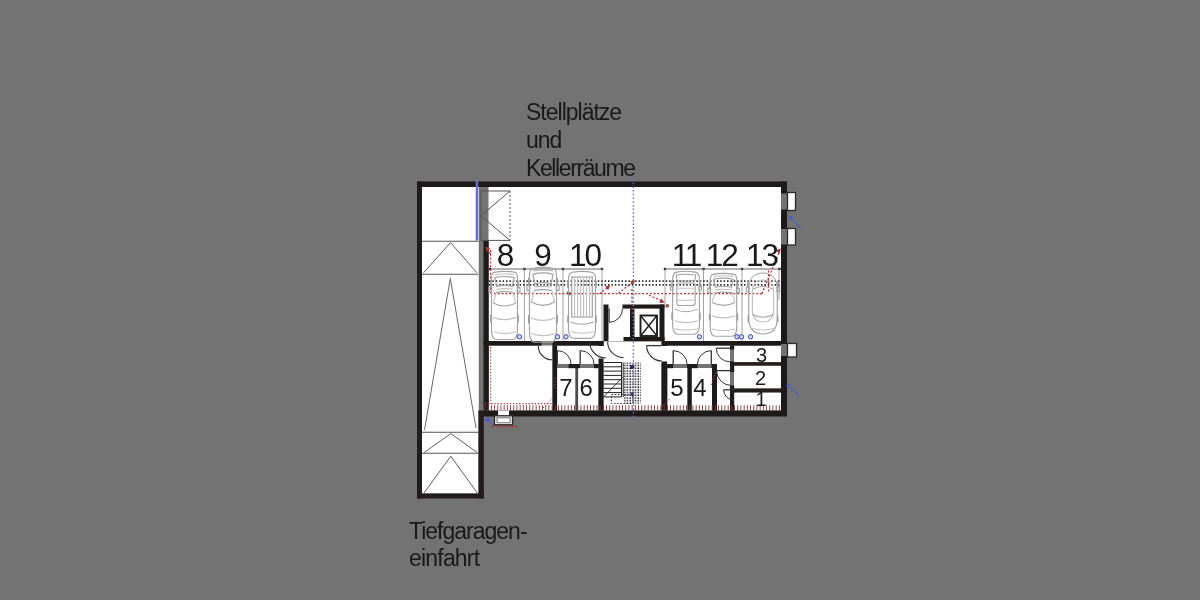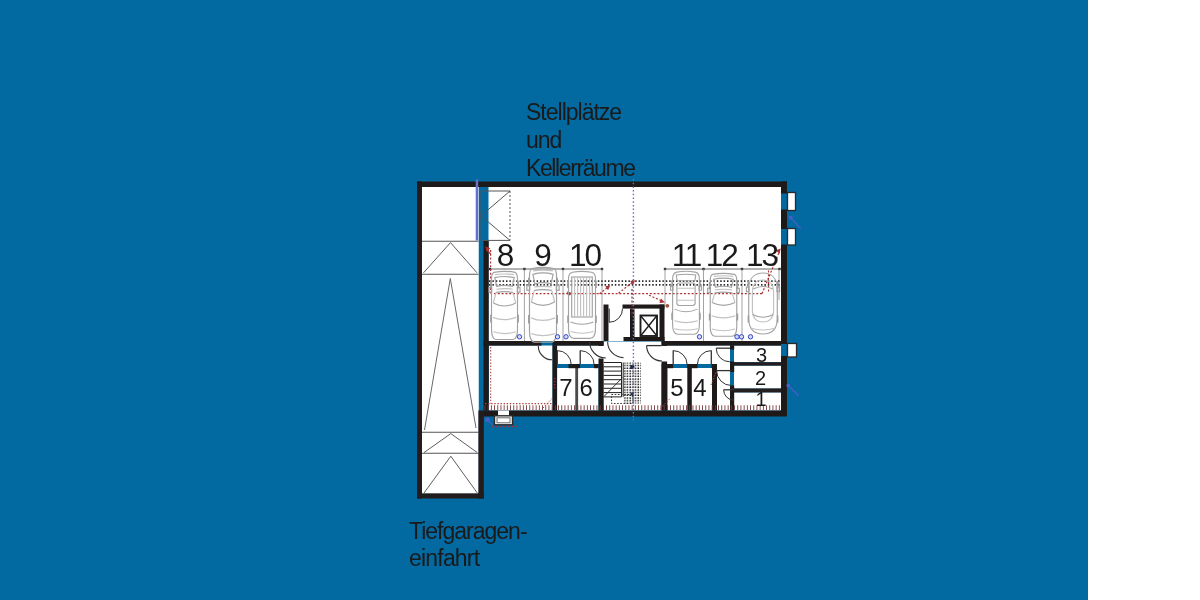--- a/index.html
+++ b/index.html
@@ -1,16 +1,16 @@
 <!DOCTYPE html>
 <html><head>
 <meta charset="utf-8">
 <style>
   html,body{margin:0;padding:0;background:#fff;}
-  .page{position:relative;width:1088px;height:600px;background:#0369a1;overflow:hidden;
+  .page{position:relative;width:1200px;height:600px;background:#737373;overflow:hidden;
         font-family:"Liberation Sans", sans-serif;}
   svg{position:absolute;left:0;top:0;}
   text{font-family:"Liberation Sans", sans-serif;fill:#1a1a1a;}
 </style>
 </head>
 <body>
 <div class="page">
 <svg width="1200" height="600" viewBox="0 0 1200 600">
 <defs>
   <pattern id="dots" width="2.7" height="2.7" patternUnits="userSpaceOnUse">

